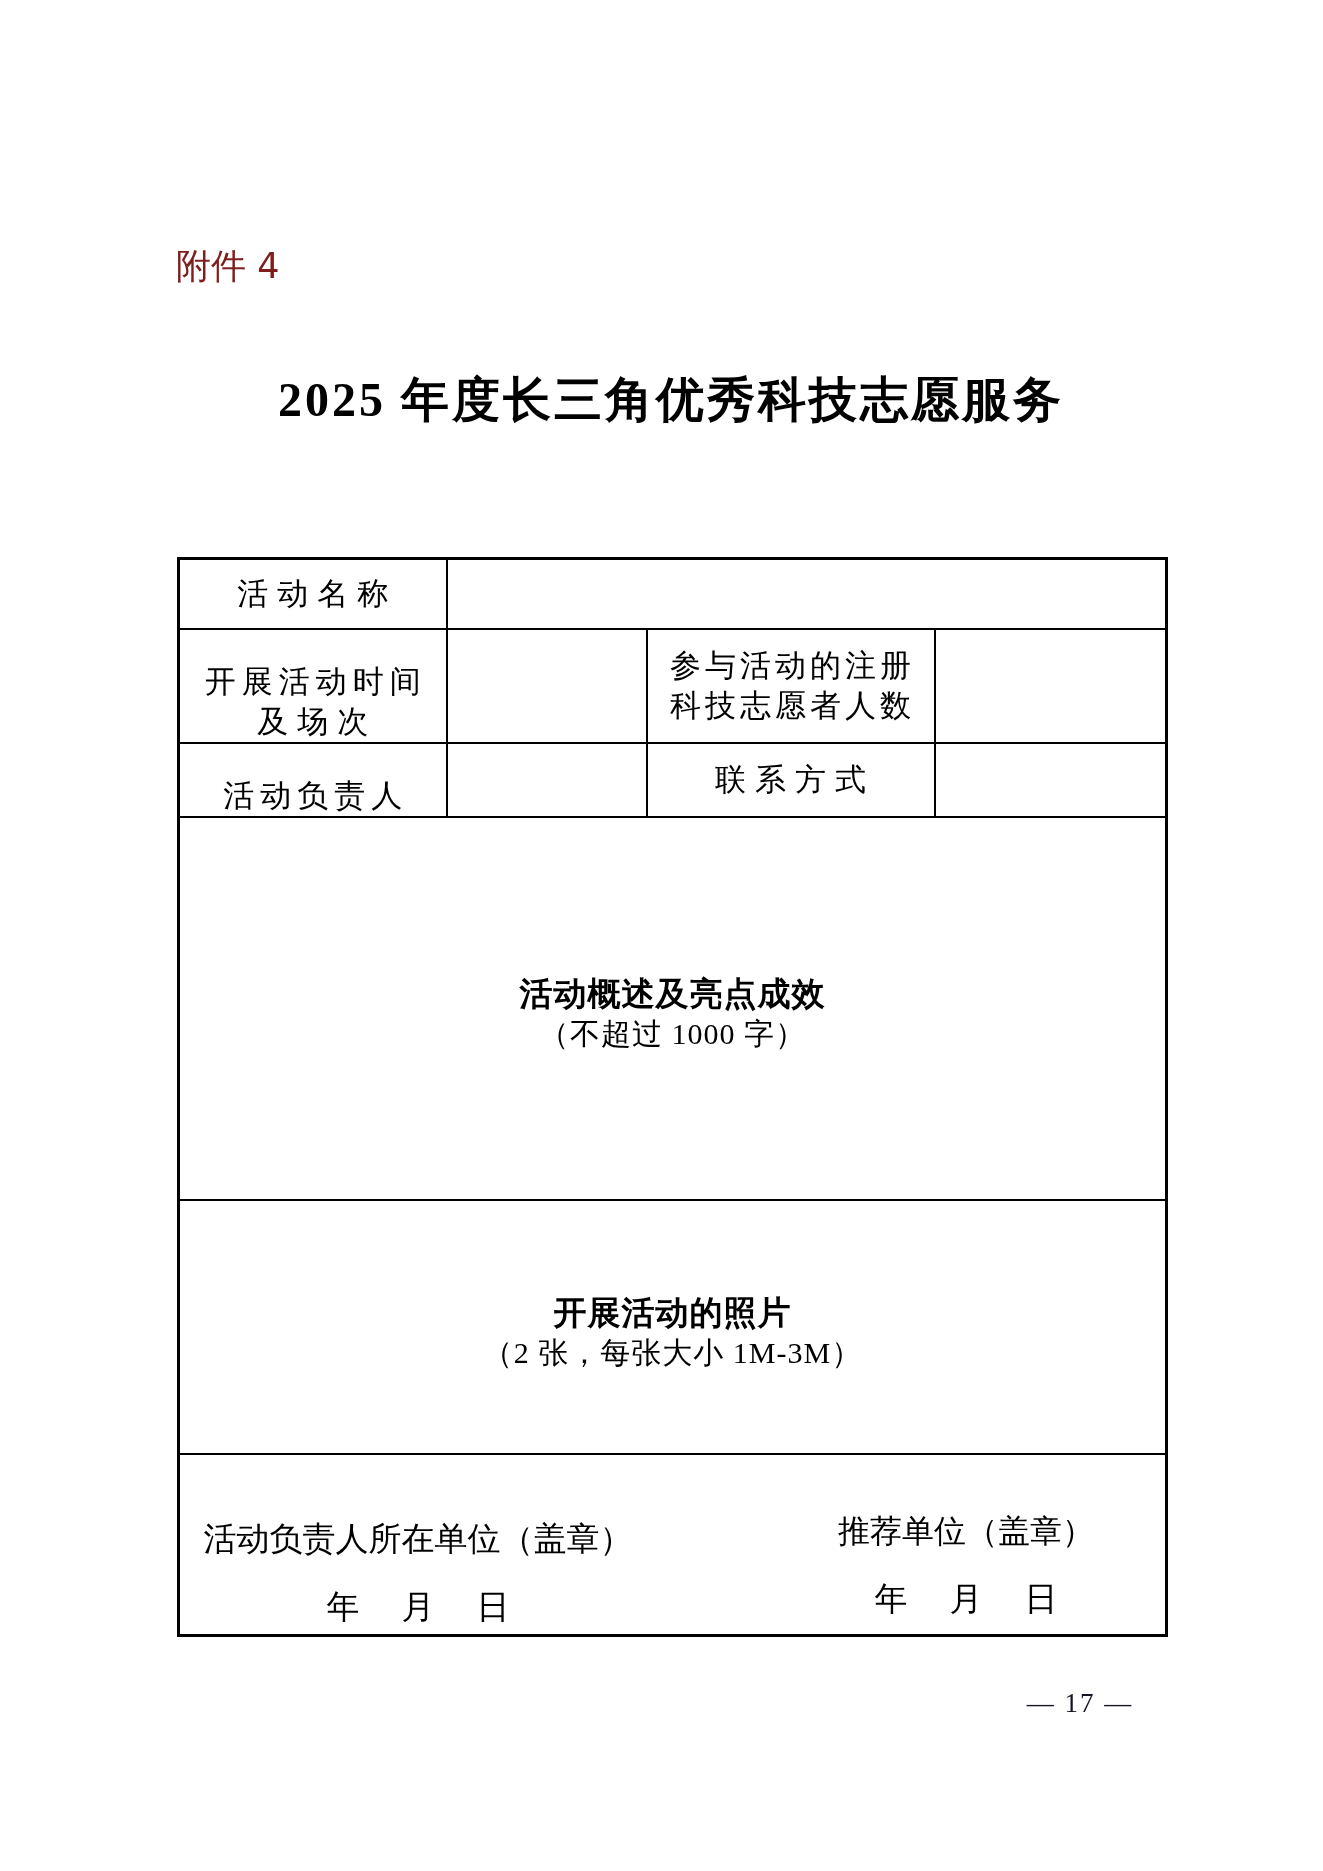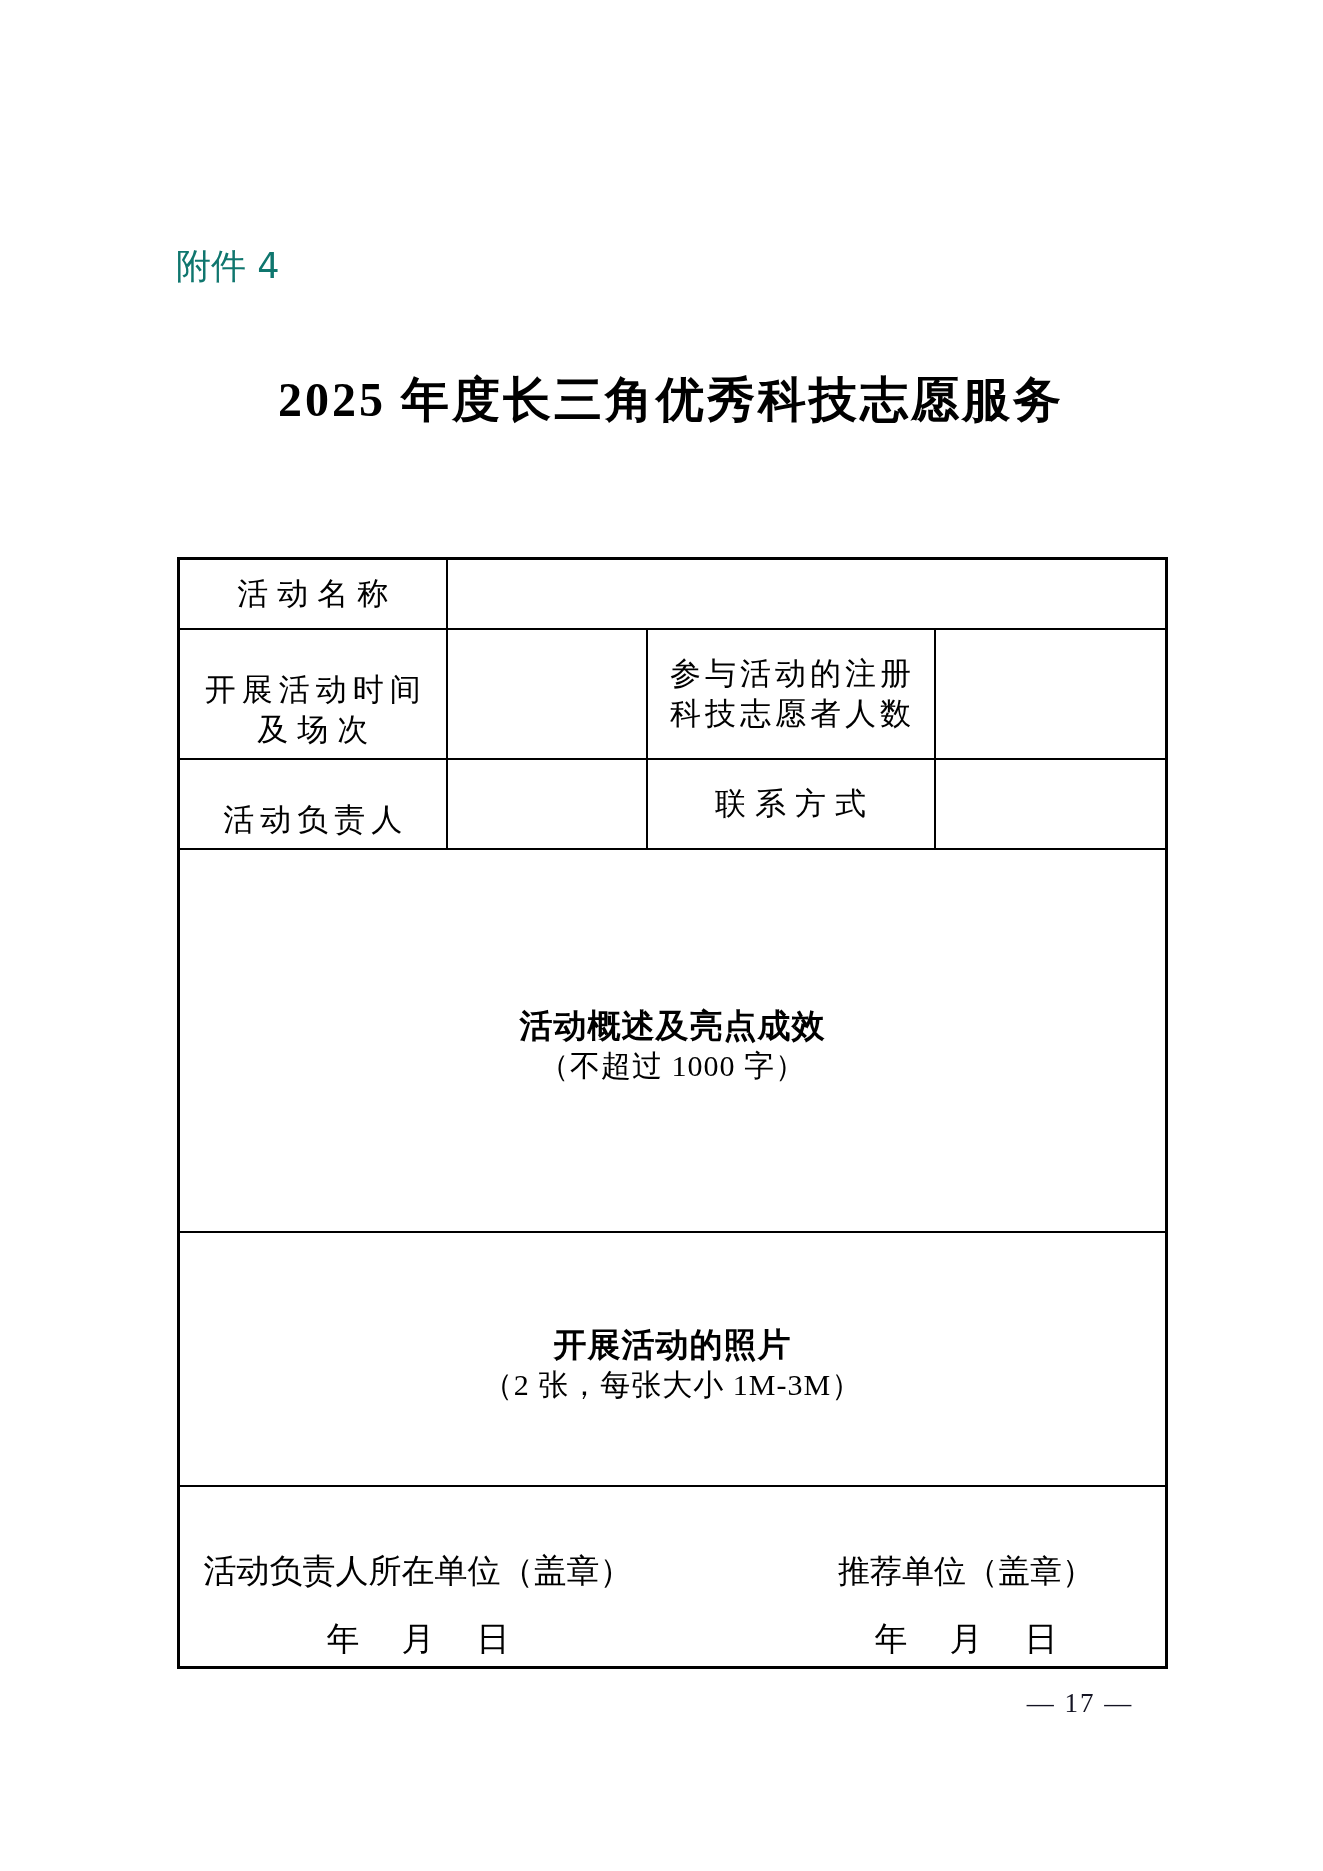--- a/index.html
+++ b/index.html
@@ -16,21 +16,21 @@
   }
 
   
   .attachment {
     position: absolute;
     left: 176px;
     top: 246px;
     font-family: "DejaVu Sans", "Liberation Sans", sans-serif;
     font-size: 35px;
     line-height: 40px;
-    color: #0f766e;
+    color: #7f1d1d;
   }
 
   
   .title-block {
     position: absolute;
     left: 177px;
     top: 372px;
     width: 988px;
     text-align: center;
     font-weight: bold;
@@ -58,21 +58,21 @@
     border-collapse: collapse;
     table-layout: fixed;
     border: 3px solid #000;
   }
   table.form td {
     border: 2px solid #000;
     font-size: 31px;
     color: #000;
     text-align: center;
     vertical-align: middle;
-    padding: 8px;
+    padding: 0;
   }
   tr.r1 { height: 70px; }
   tr.r2 { height: 89px; }
   tr.r3 { height: 69px; }
   tr.r4 { height: 383px; }
   tr.r5 { height: 254px; }
   tr.r6 { height: 182px; }
 
   .lbl { line-height: 40px; }
   .ls8 { letter-spacing: 9px; text-indent: 9px; }
@@ -99,21 +99,21 @@
   }
 
   td.sig-cell { position: relative; vertical-align: top; }
   .sig-block {
     position: absolute;
     text-align: center;
     font-size: 33px;
     line-height: 40px;
   }
   .sig-left  { left: 12px;  top: 64px; width: 452px; }
-  .sig-right { left: 645px; top: 64px; width: 282px; font-size: 32px; }
+  .sig-right { left: 645px; top: 56px; width: 282px; font-size: 32px; }
   .date-line {
     display: flex;
     justify-content: center;
     gap: 42px;
     margin-top: 28px;
     font-size: 33px;
     line-height: 40px;
   }
 
   

